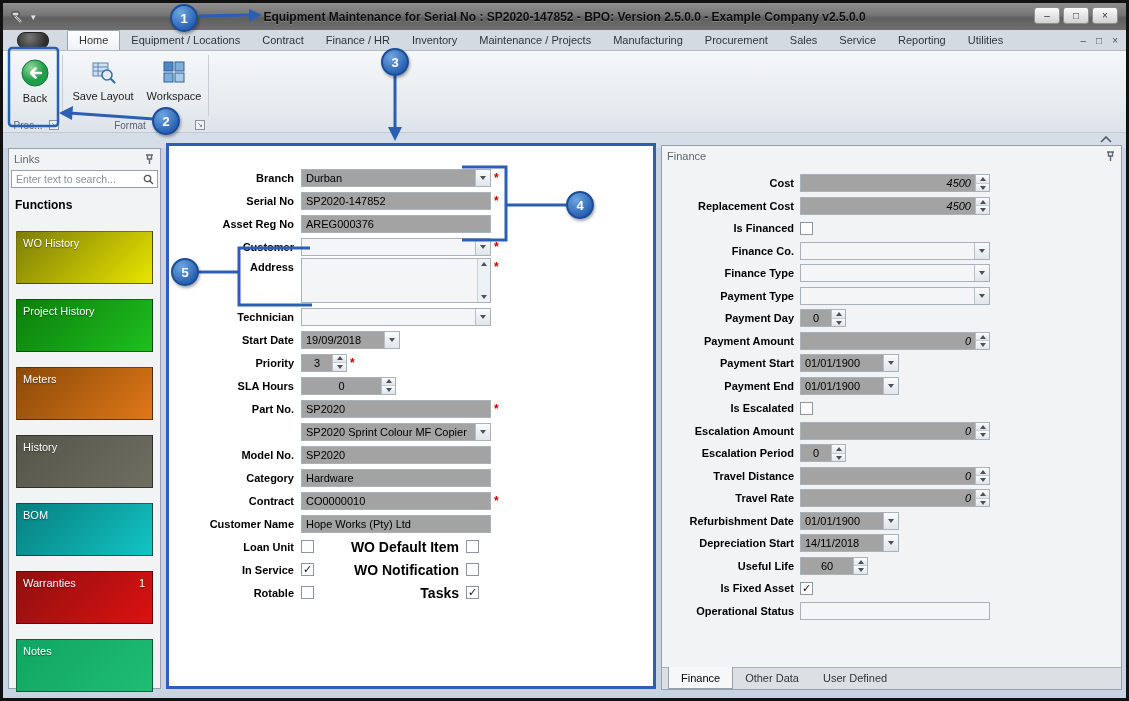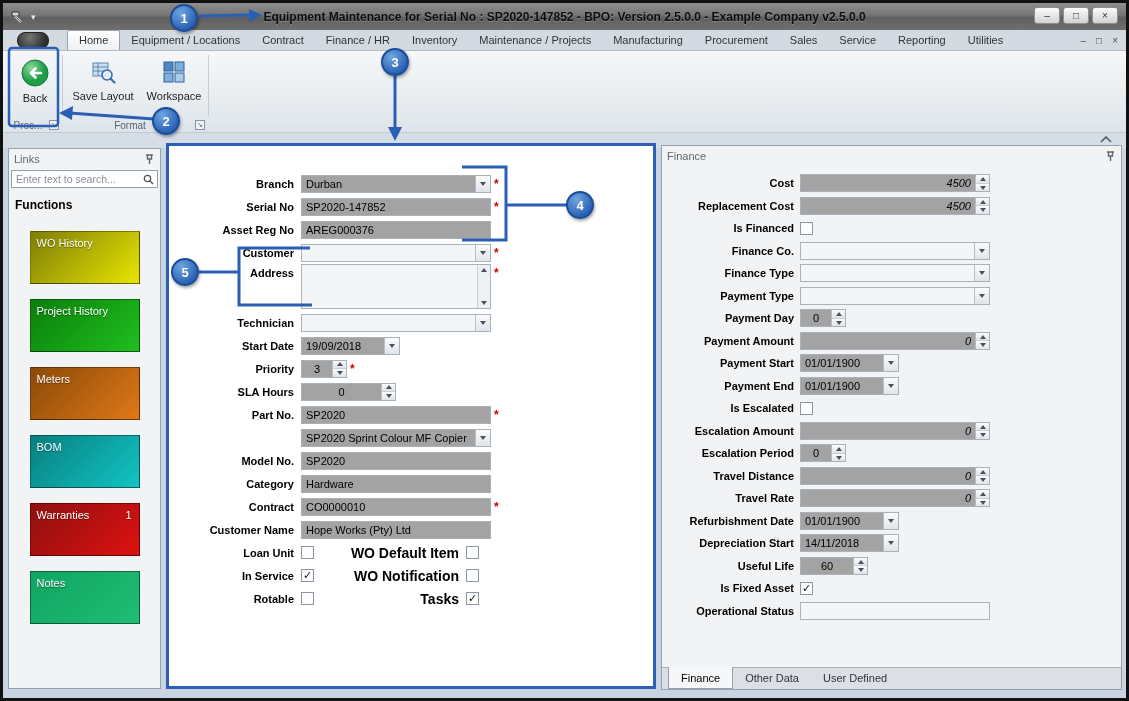--- a/index.html
+++ b/index.html
@@ -53,28 +53,28 @@
   .phead .pin { margin-left:auto; }
   .links { left:5px; top:145px; width:153px; height:541px; }
   .search { display:block; width:147px; margin:2px auto 0; height:18px; border:1px solid #97a1ab;
     font-size:10.5px; padding:0 18px 0 4px; color:#333; background:#fff;
     font-family:"Liberation Sans","DejaVu Sans",sans-serif; }
   .search::placeholder { color:#8a8f96; }
   .searchwrap { position:relative; }
   .searchwrap .mag { position:absolute; right:6px; top:4px; }
   .funch { margin:10px 0 0 6px; font-size:12px; font-weight:bold; color:#000; }
   .linkitems { margin-top:19px; }
-  .link-item { position:relative; width:110px; height:53px; margin:0 auto 15px;
+  .link-item { position:relative; width:137px; height:53px; margin:0 auto 15px;
     border:1px solid rgba(0,0,0,.45); color:#fff; font-size:11px; padding:5px 6px;
     text-shadow:0 1px 1px rgba(0,0,0,.45); }
   .li-badge { position:absolute; right:7px; top:5px; }
 
   
   .formpanel { position:absolute; left:163px; top:140px; width:490px; height:546px;
-    background:#fff; border:3px solid #2e5eb8; padding-top:26px; }
+    background:#fff; border:3px solid #2e5eb8; padding-top:20px; }
   .frow { display:flex; align-items:center; height:23px; padding-left:4px; }
   .flabel { width:128px; flex:none; text-align:right; font-weight:bold; font-size:11px;
     padding-right:7px; color:#000; white-space:nowrap; }
   .flabel2 { width:152px; flex:none; text-align:right; font-weight:bold; font-size:14px;
     padding-right:7px; color:#000; white-space:nowrap; }
   .memorow { height:47px; align-items:flex-start; }
   .memorow .flabel { padding-top:3px; }
   .memorow .req { margin-top:2px; align-self:flex-start; }
 
   .ctl { position:relative; height:18px; border:1px solid #a9b1bb; background:#a3a3a3;
@@ -222,20 +222,21 @@
       <svg class="mag" width="11" height="11" viewBox="0 0 11 11">
         <circle cx="4.5" cy="4.5" r="3.2" fill="none" stroke="#555" stroke-width="1.3"></circle>
         <path d="M7 7 L10 10" stroke="#555" stroke-width="1.4"></path>
       </svg>
     </div>
     <div class="funch">Functions</div>
     <div class="linkitems">
         <div class="link-item" style="background: linear-gradient(135deg, rgb(126, 126, 8), rgb(232, 229, 0));"><span class="li-label">WO History</span></div>
         <div class="link-item" style="background: linear-gradient(135deg, rgb(11, 127, 11), rgb(31, 191, 31));"><span class="li-label">Project History</span></div>
         <div class="link-item" style="background: linear-gradient(135deg, rgb(138, 74, 8), rgb(224, 120, 24));"><span class="li-label">Meters</span></div>
+        <div class="link-item" style="background: linear-gradient(135deg, rgb(85, 85, 74), rgb(110, 110, 98));"><span class="li-label">History</span></div>
         <div class="link-item" style="background: linear-gradient(135deg, rgb(8, 127, 127), rgb(18, 196, 196));"><span class="li-label">BOM</span></div>
         <div class="link-item" style="background: linear-gradient(135deg, rgb(143, 16, 16), rgb(221, 17, 17));"><span class="li-label">Warranties</span><span class="li-badge">1</span></div>
         <div class="link-item" style="background: linear-gradient(135deg, rgb(16, 165, 98), rgb(31, 189, 117));"><span class="li-label">Notes</span></div>
       </div>
   </div>
 
   <div class="formpanel">
     <div id="form-fields">
         <div class="frow">
           <span class="flabel">Branch</span>

